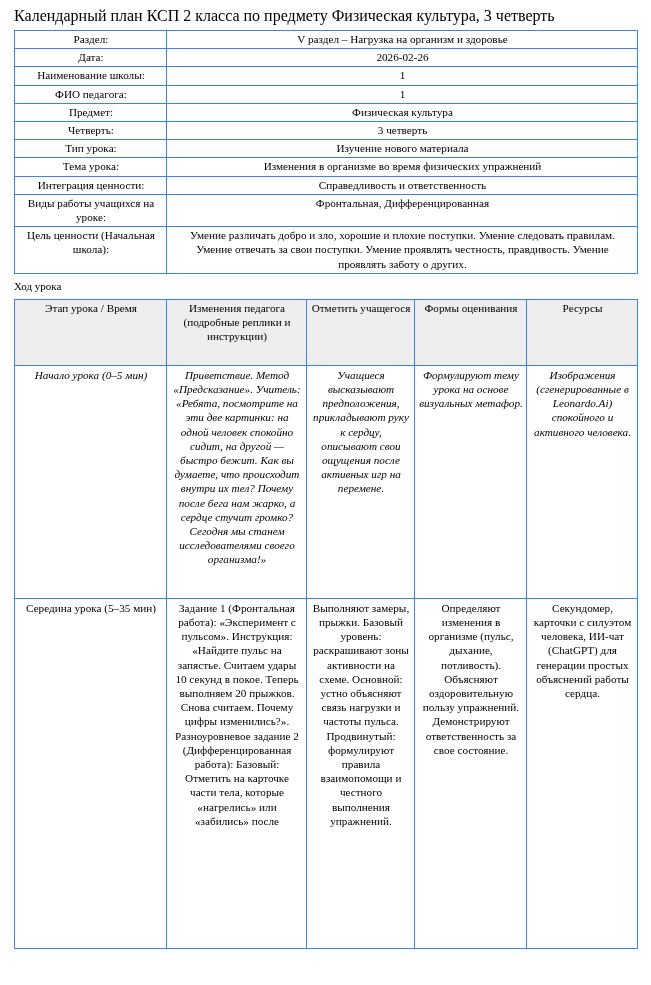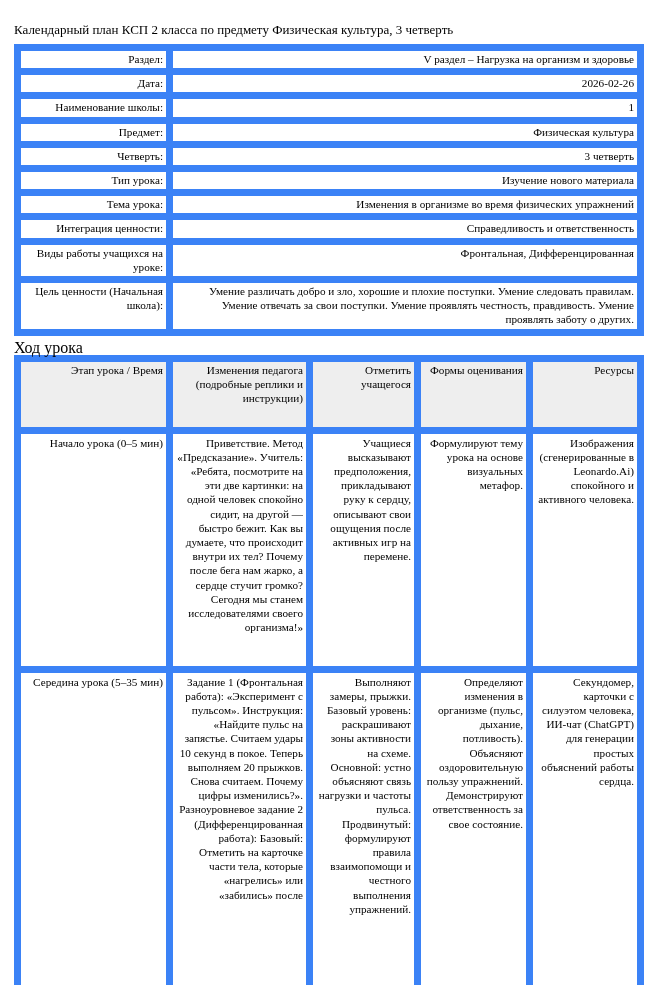--- a/index.html
+++ b/index.html
@@ -17,72 +17,72 @@
   .page {
     position: relative;
     width: 651px;
     height: 985px;
     box-sizing: border-box;
     padding: 0 14px;
     overflow: hidden;
   }
 
   .doc-title {
-    font-size: 13px;
+    font-size: 16px;
     line-height: 14px;
-    padding-top: 23px;
+    padding-top: 9px;
     padding-bottom: 7px;
     white-space: nowrap;
   }
 
   table {
     border-collapse: collapse;
     width: 623px;
     table-layout: fixed;
   }
   table td, table th {
-    border: 7px solid #3b82f6;
+    border: 1px solid #3b82f6;
     vertical-align: top;
     padding: 1px 3px 2px 4px;
     font-size: 11.2px;
     line-height: 14.2px;
     font-weight: normal;
-    text-align: right;
+    text-align: center;
     word-wrap: break-word;
     overflow-wrap: break-word;
   }
 
   
   .info-table col.c-label { width: 152px; }
   .info-table col.c-value { width: 471px; }
 
   .section-label {
-    font-size: 16px;
+    font-size: 11px;
     line-height: 14px;
     padding-top: 5px;
-    padding-bottom: 0;
+    padding-bottom: 6px;
   }
 
   
   .flow-table col.c1 { width: 152px; }
   .flow-table col.c2 { width: 140px; }
   .flow-table col.c3 { width: 108px; }
   .flow-table col.c4 { width: 112px; }
   .flow-table col.c5 { width: 111px; }
 
   .flow-table thead td {
     background: #eeeeee;
     height: 62px;
     margin-top: 40px;
   }
   .flow-table tbody td {
     padding-top: 2px;
   }
 
-  .row-start td { height: 228px; }
+  .row-start td { height: 228px; font-style: italic; }
   .row-middle td { height: 345px; }
 </style>
 </head>
 <body>
 
 <div class="page">
 
   <div class="doc-title">Календарный план КСП 2 класса по предмету Физическая культура, 3 четверть</div>
 
   <table class="info-table">
@@ -94,20 +94,24 @@
       <tr>
         <td>Раздел:</td>
         <td>V раздел – Нагрузка на организм и здоровье</td>
       </tr>
       <tr>
         <td>Дата:</td>
         <td>2026-02-26</td>
       </tr>
       <tr>
         <td>Наименование школы:</td>
+        <td>1</td>
+      </tr>
+      <tr>
+        <td>ФИО педагога:</td>
         <td>1</td>
       </tr>
       <tr>
         <td>Предмет:</td>
         <td>Физическая культура</td>
       </tr>
       <tr>
         <td>Четверть:</td>
         <td>3 четверть</td>
       </tr>

